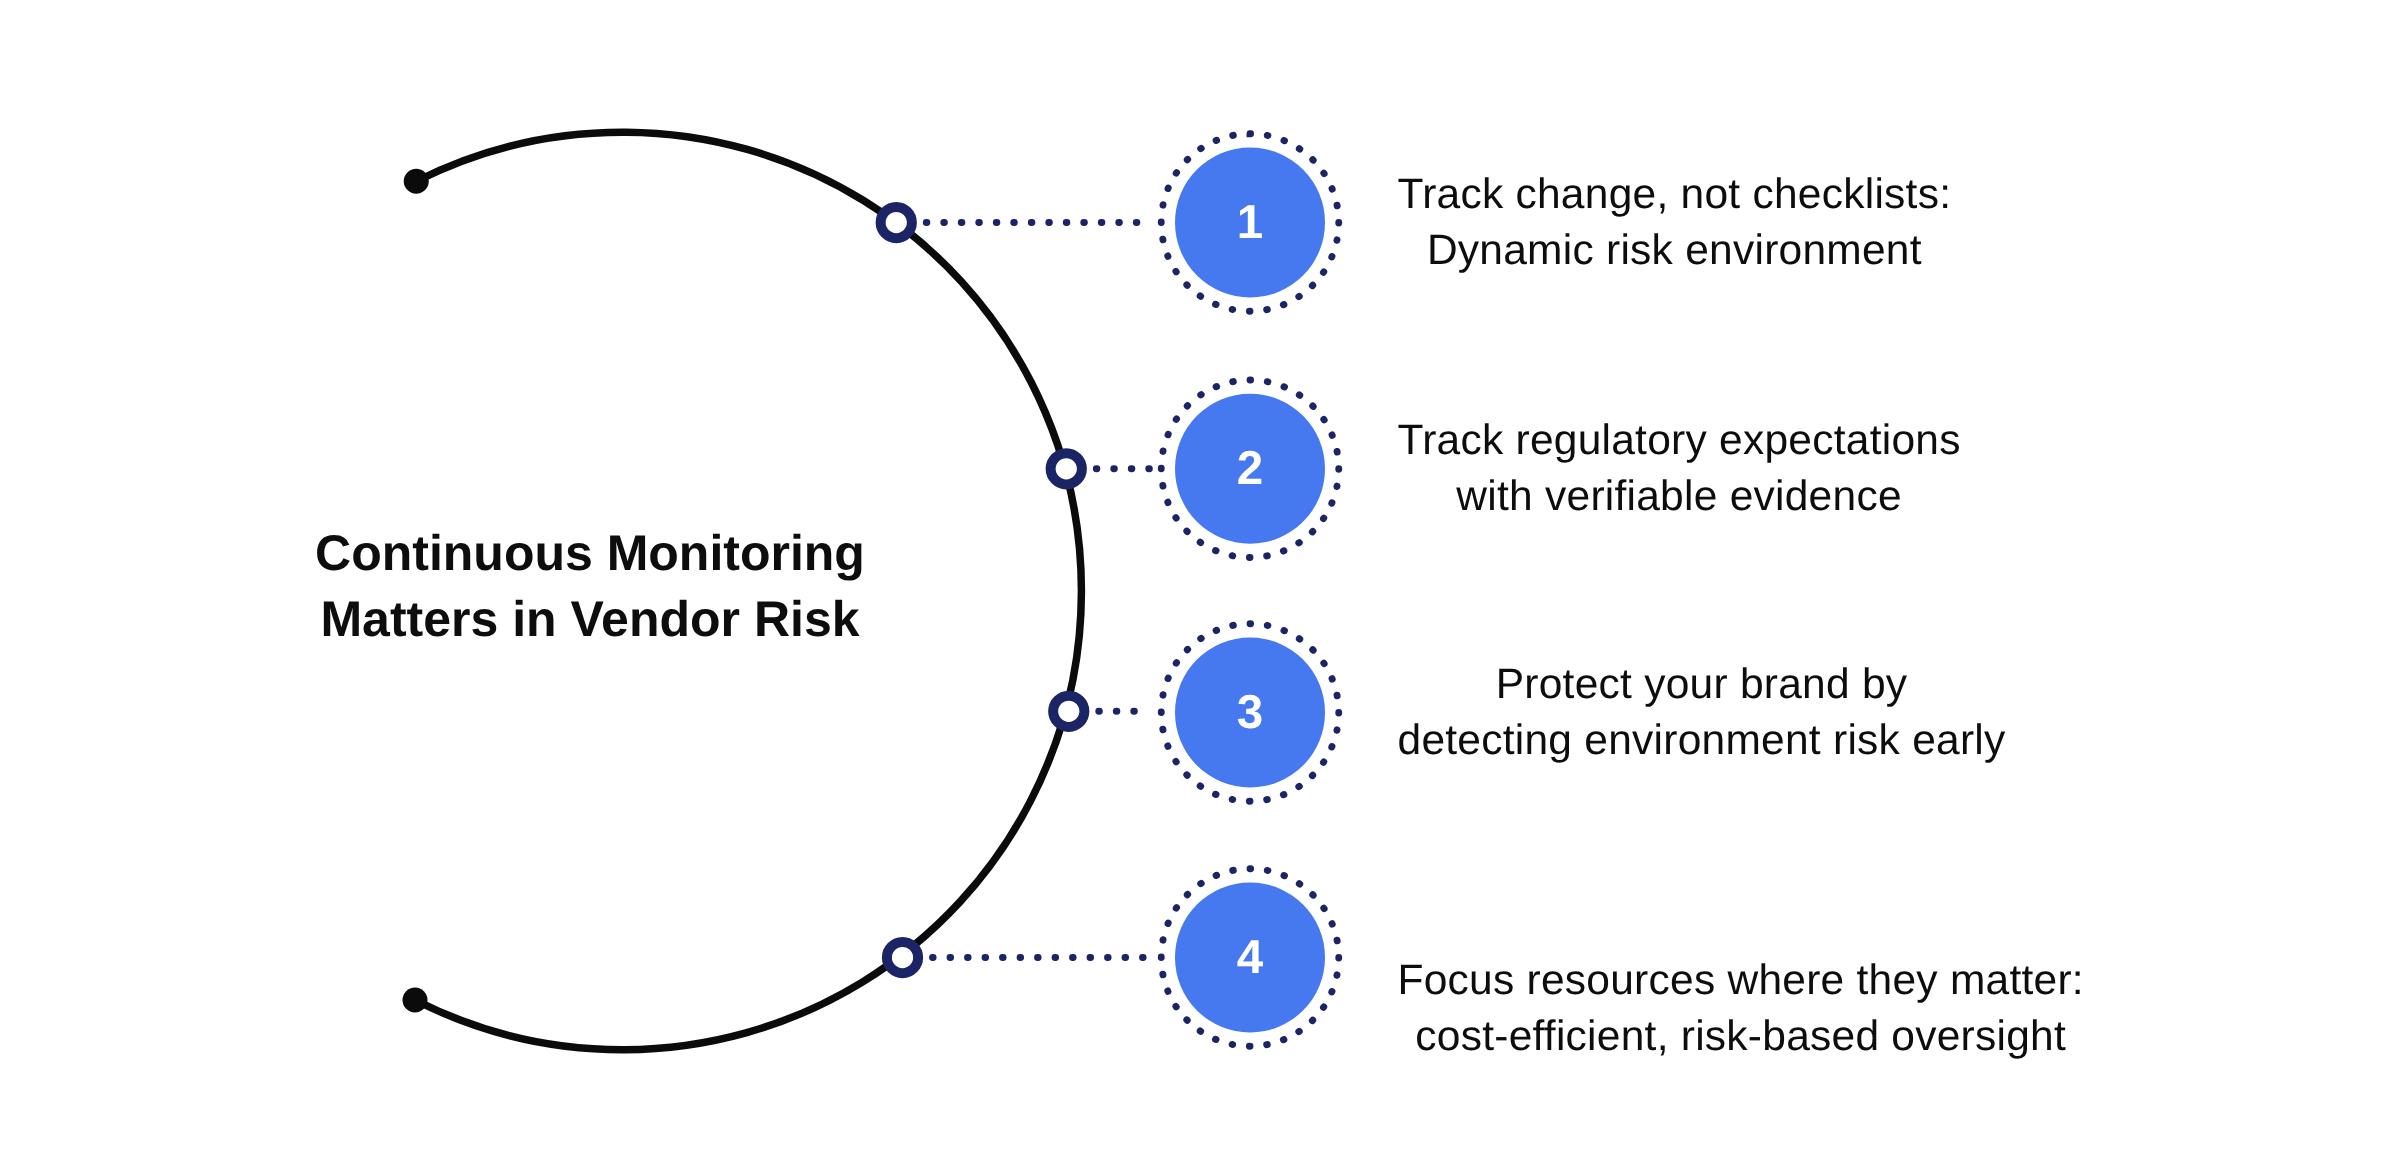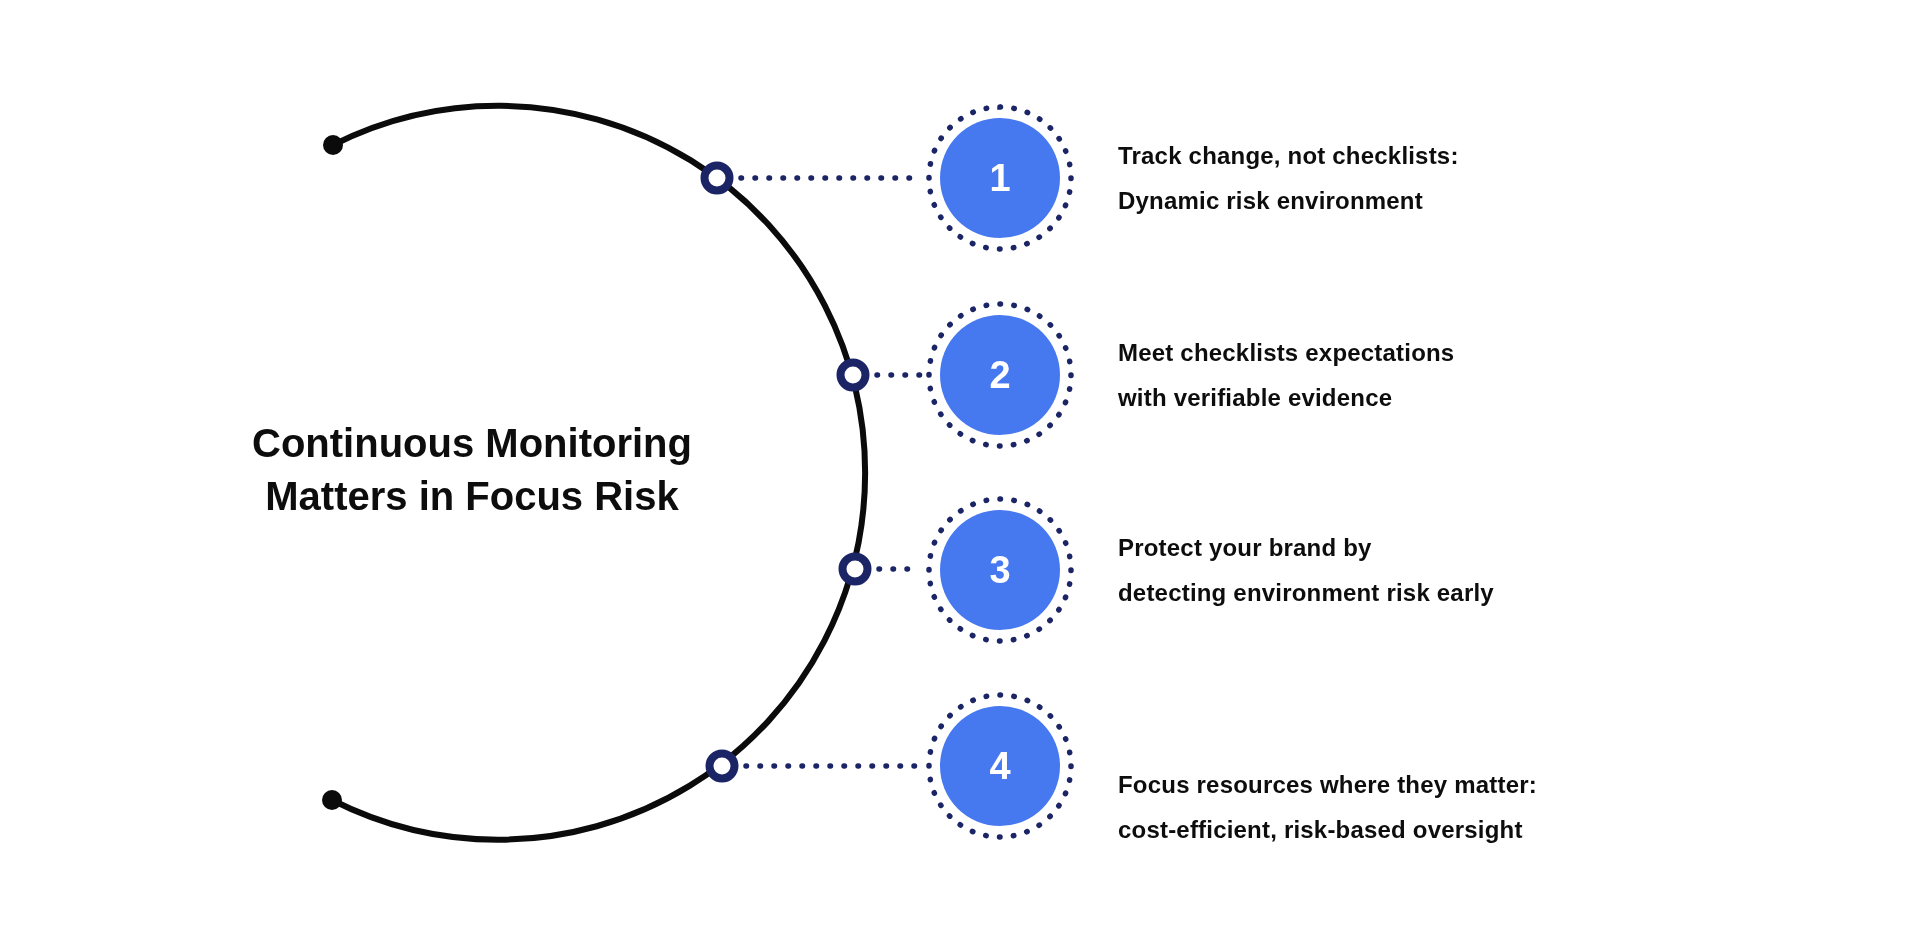--- a/index.html
+++ b/index.html
@@ -47,24 +47,25 @@
   .badge span {
     color: var(--number-text);
     font-size: 38px; font-weight: 700;
   }
   .badge-1 { top: 118px; }
   .badge-2 { top: 315px; }
   .badge-3 { top: 510px; }
   .badge-4 { top: 706px; }
   .step-text {
     position: absolute; left: 1118px;
-    font-size: 24px; font-weight: 700; line-height: 45px;
+    font-size: 34px; font-weight: 400; line-height: 45px;
     letter-spacing: 0.2px;
     color: var(--text-dark);
     white-space: pre-line;
+    text-align: center;
   }
   .text-1 { top: 133px; }
   .text-2 { top: 330px; }
   .text-3 { top: 525px; }
   .text-4 { top: 762px; }
   .group { display: contents; }
 </style>
 </head>
 <body>
 
@@ -86,35 +87,35 @@
     <circle class="node" cx="855" cy="569" r="12.5"></circle>
     <circle class="node" cx="722" cy="766" r="12.5"></circle>
 
     <circle class="ring" cx="1000" cy="178" r="71" pathLength="448"></circle>
     <circle class="ring" cx="1000" cy="375" r="71" pathLength="448"></circle>
     <circle class="ring" cx="1000" cy="570" r="71" pathLength="448"></circle>
     <circle class="ring" cx="1000" cy="766" r="71" pathLength="448"></circle>
   </svg>
 
   <div class="title">Continuous Monitoring
-Matters in Focus Risk</div>
+Matters in Vendor Risk</div>
 
   <div class="group">
     <div class="badge badge-1">
       <span>1</span>
     </div>
     <div class="step-text text-1">Track change, not checklists:
 Dynamic risk environment</div>
   </div>
 
   <div class="group">
     <div class="badge badge-2">
       <span>2</span>
     </div>
-    <div class="step-text text-2">Meet checklists expectations
+    <div class="step-text text-2">Track regulatory expectations
 with verifiable evidence</div>
   </div>
 
   <div class="group">
     <div class="badge badge-3">
       <span>3</span>
     </div>
     <div class="step-text text-3">Protect your brand by
 detecting environment risk early</div>
   </div>

